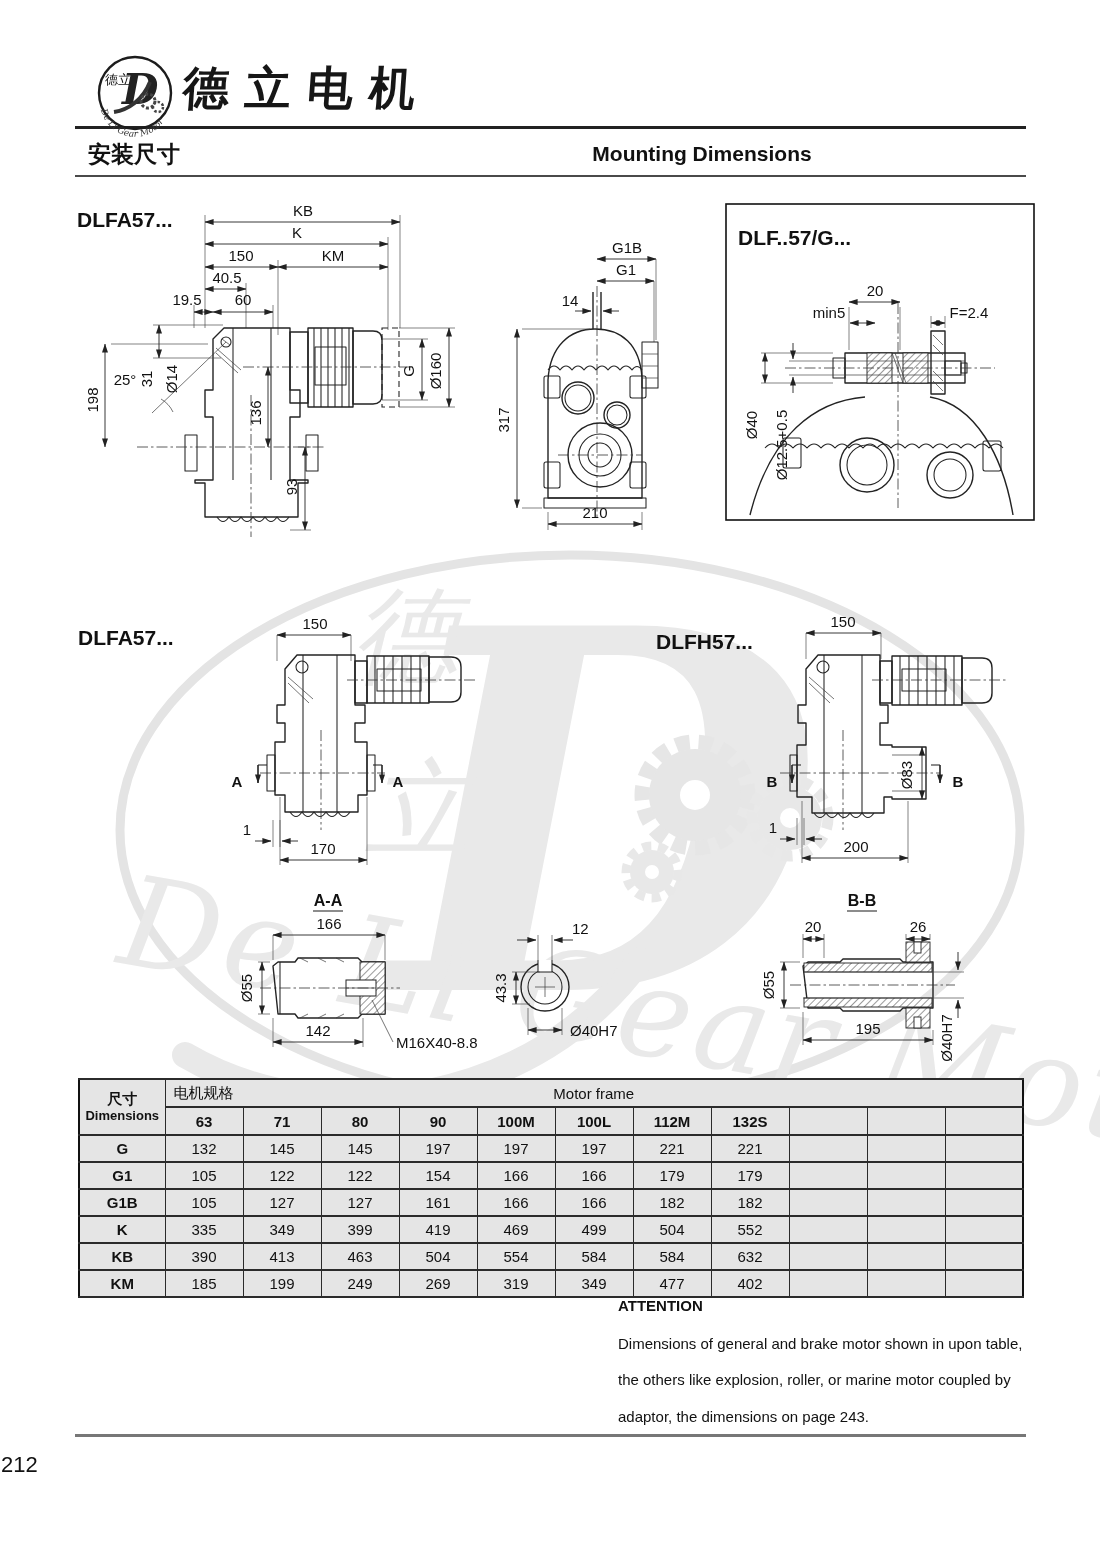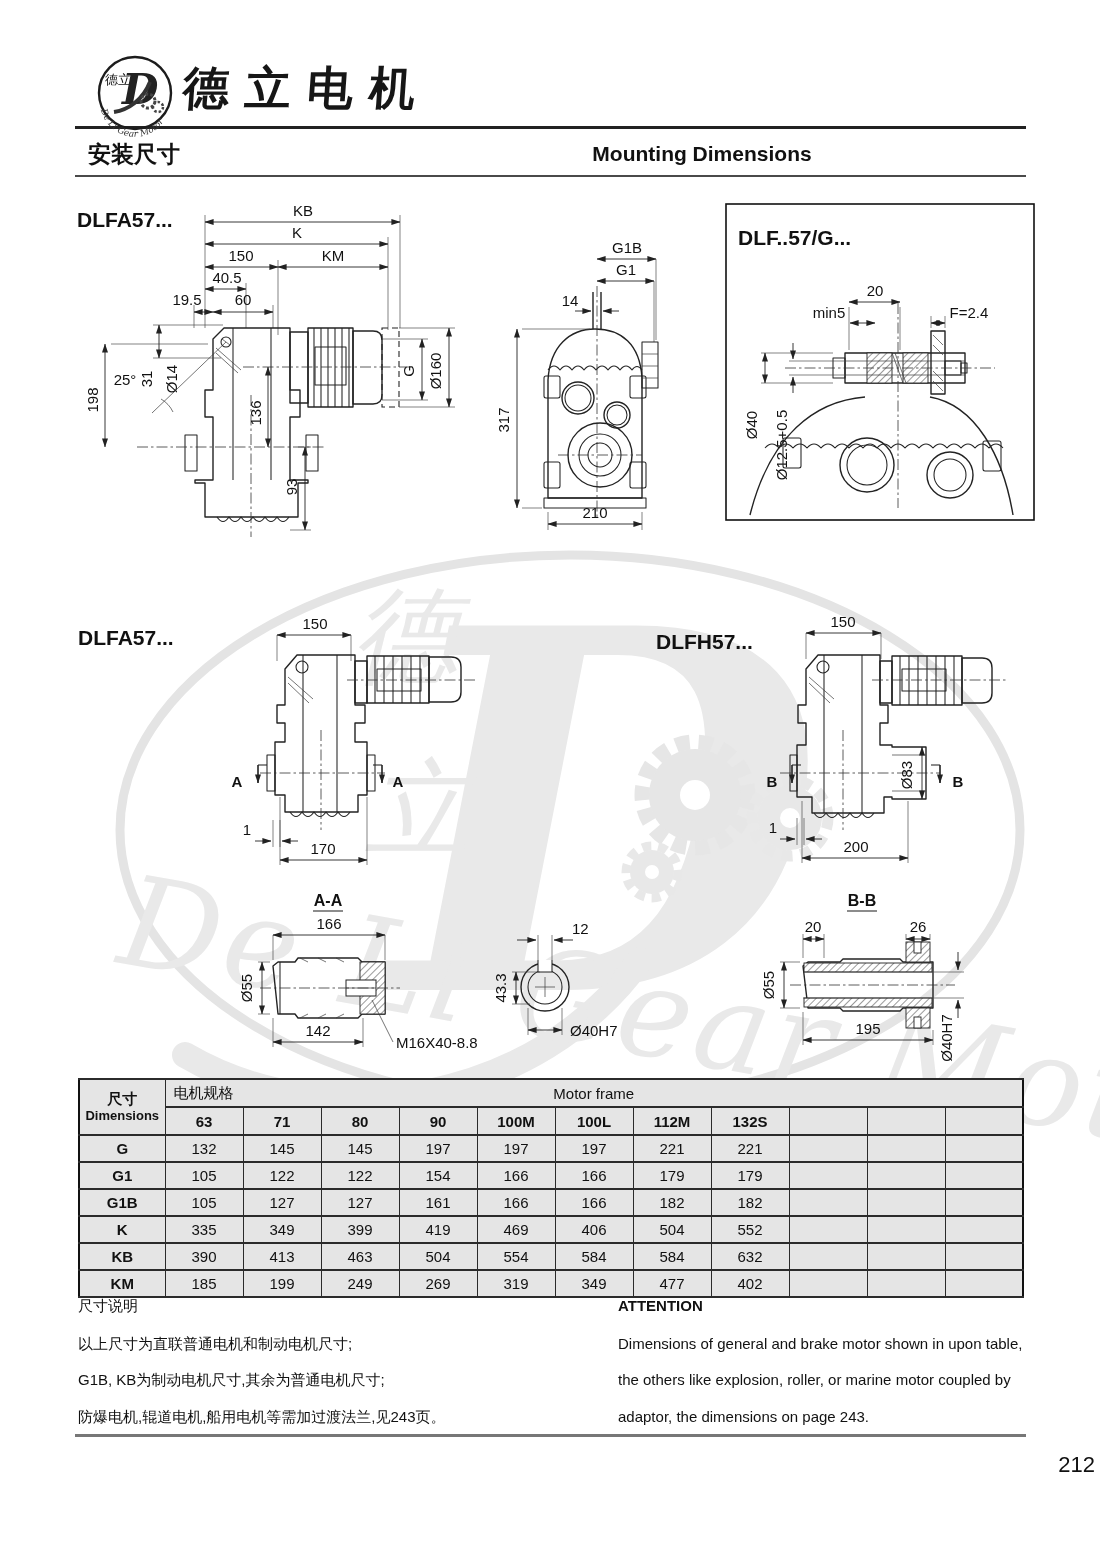--- a/index.html
+++ b/index.html
@@ -46,21 +46,21 @@
   .mf .enlab{font-size:15px;font-weight:normal;margin-top:8px;}
   #frame-row th{font-weight:bold;}
   tbody th{font-weight:bold;}
   tbody td{font-weight:normal;}
   
   .notes{z-index:1;font-size:15px;line-height:1.1;}
   .notes .ttl{font-weight:normal;margin:0 0 21px 0;}
   .notes .ttl.b{font-weight:bold;}
   .notes p{margin:0 0 20px 0;}
   .frule{left:75px;top:1434px;width:951px;height:3px;background:#777;z-index:1;}
-  .pgnum{left:15px;top:1452px;width:1080px;text-align:right;font-size:22px;z-index:1;}
+  .pgnum{left:1px;top:1452px;width:1080px;text-align:left;font-size:22px;z-index:1;}
   .boxborder{fill:none;stroke:#111;stroke-width:1.6;}
 </style>
 </head>
 <body>
 
 <div class="page">
 
 <svg width="0" height="0" class="abs" style="left:0;top:0">
   <defs>
     <marker id="arr" viewBox="0 0 9 7" refX="8.6" refY="3.5" markerWidth="9" markerHeight="7" orient="auto-start-reverse" markerUnits="userSpaceOnUse">
@@ -491,21 +491,21 @@
             <td></td>
             <td></td>
           </tr>
           <tr>
             <th>K</th>
             <td>335</td>
             <td>349</td>
             <td>399</td>
             <td>419</td>
             <td>469</td>
-            <td>406</td>
+            <td>499</td>
             <td>504</td>
             <td>552</td>
             <td></td>
             <td></td>
             <td></td>
           </tr>
           <tr>
             <th>KB</th>
             <td>390</td>
             <td>413</td>
@@ -530,26 +530,20 @@
             <td>477</td>
             <td>402</td>
             <td></td>
             <td></td>
             <td></td>
           </tr>
         </tbody>
 </table>
 </div>
 
-<div class="abs notes" style="left:78px;top:1298px;width:490px;">
-  <p class="ttl">尺寸说明</p>
-  <p>以上尺寸为直联普通电机和制动电机尺寸;</p>
-  <p>G1B, KB为制动电机尺寸,其余为普通电机尺寸;</p>
-  <p>防爆电机,辊道电机,船用电机等需加过渡法兰,见243页。</p>
-</div>
 <div class="abs notes" style="left:618px;top:1298px;width:420px;">
   <p class="ttl b">ATTENTION</p>
   <p>Dimensions of general and brake motor shown in upon table,</p>
   <p>the others like explosion, roller, or marine motor coupled by</p>
   <p>adaptor, the dimensions on page 243.</p>
 </div>
 
 <div class="abs frule"></div>
 <div class="abs pgnum">212</div>
 

